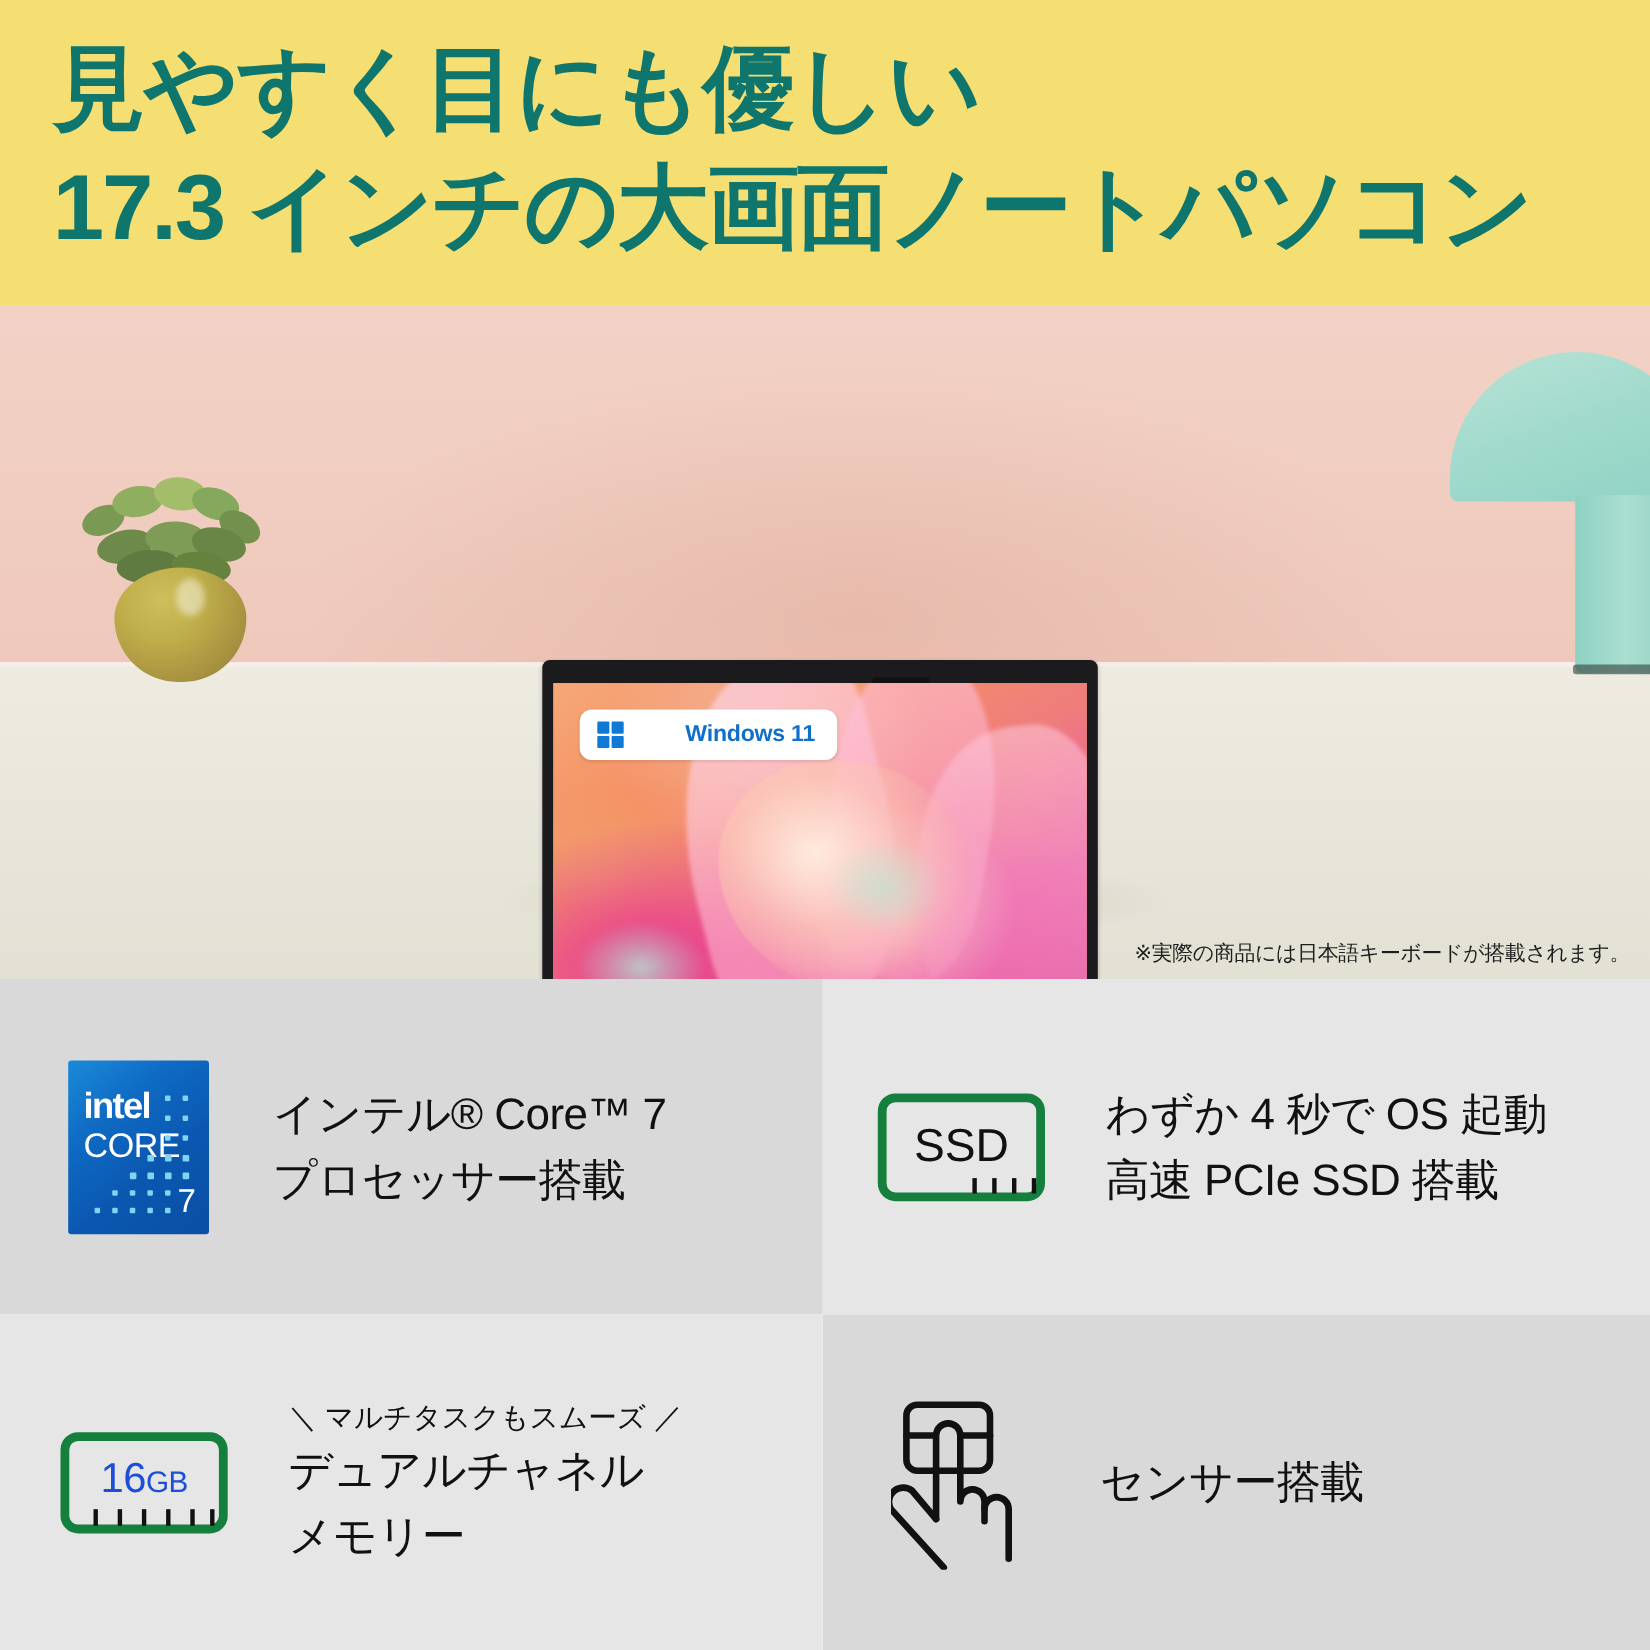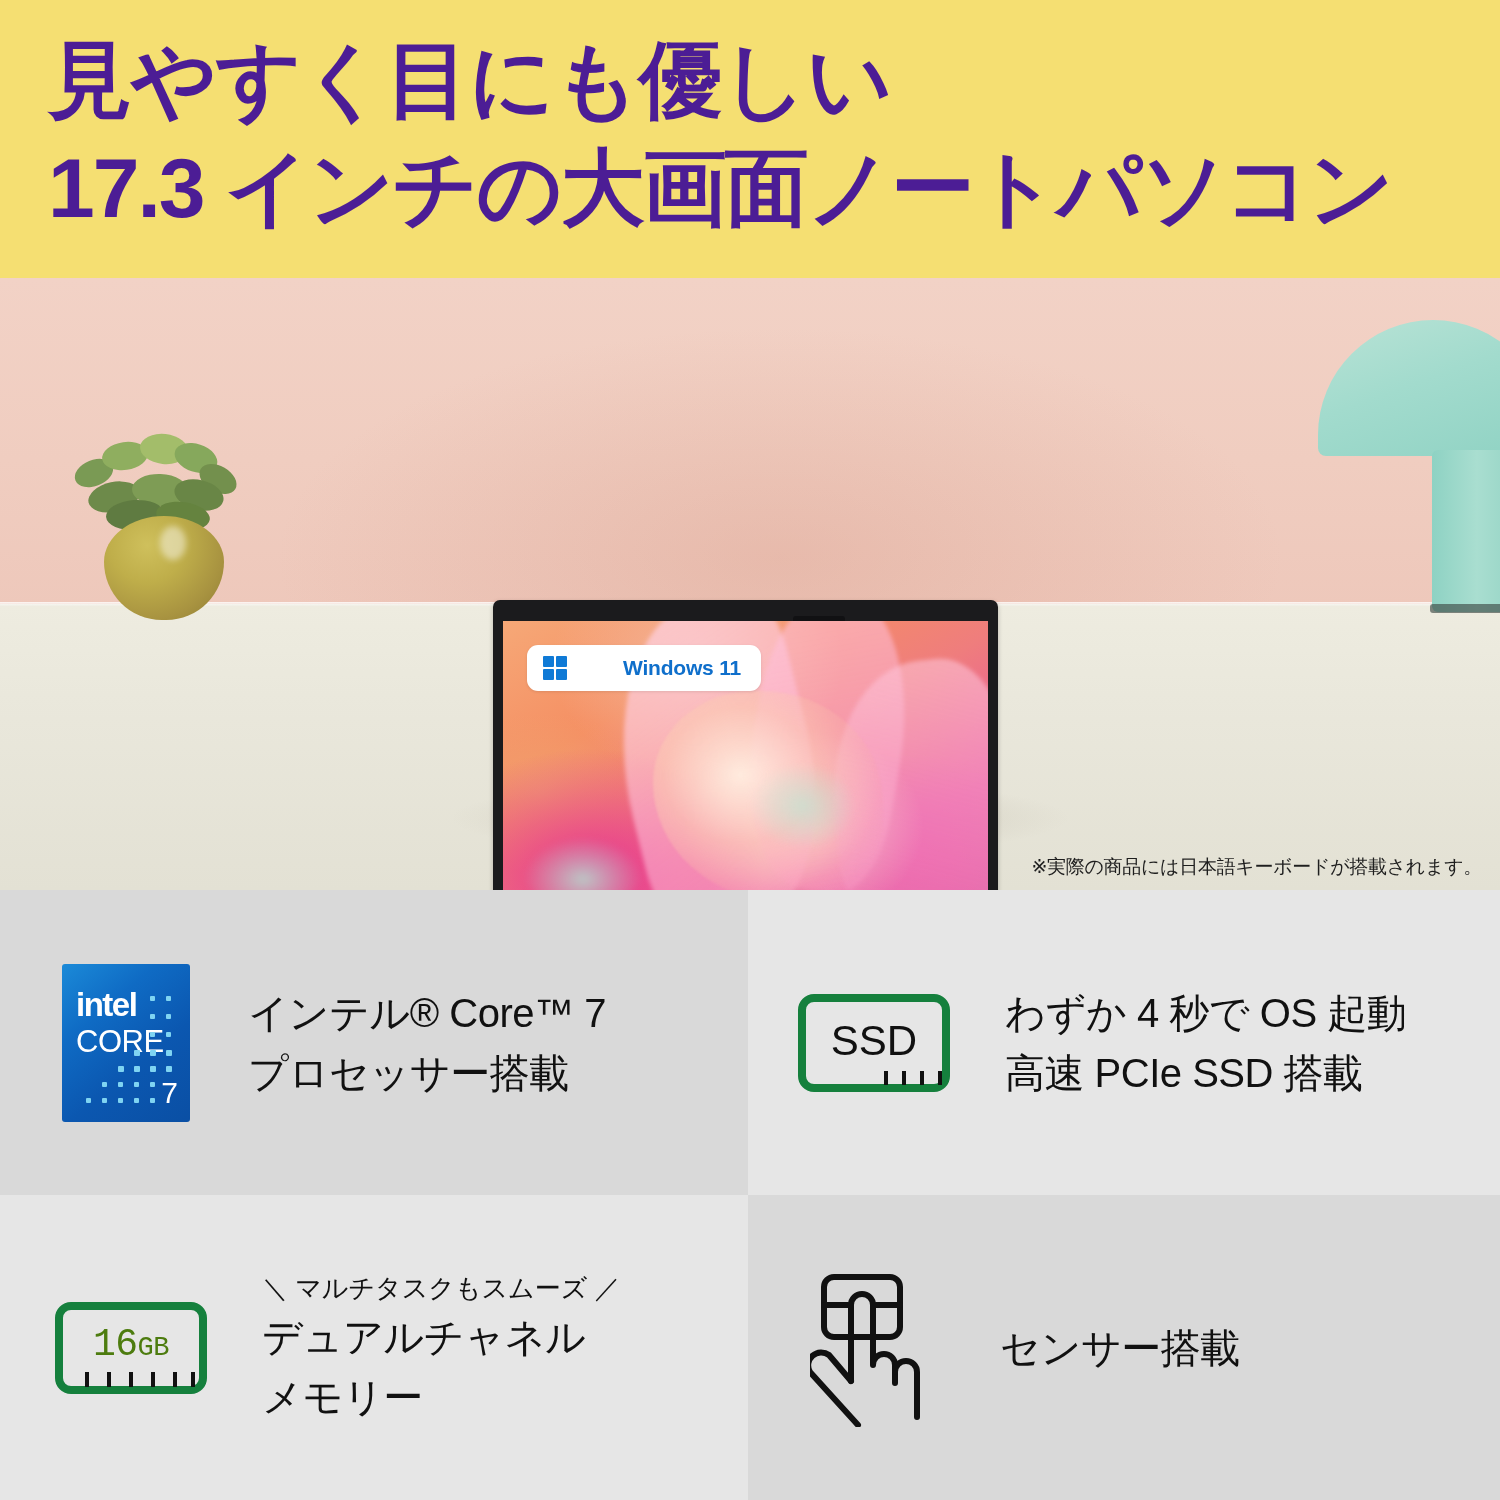--- a/index.html
+++ b/index.html
@@ -25,21 +25,21 @@
     left: 0; top: 0;
     width: 1500px;
     height: 278px;
     background: #f5df72;
     box-sizing: border-box;
   }
   .headline {
     position: absolute;
     left: 48px;
     top: 26px;
-    color: #4c1d95;
+    color: #0f766e;
     font-weight: 700;
     font-size: 84px;
     line-height: 108px;
     letter-spacing: -1px;
     white-space: nowrap;
   }
   .headline-line2 { letter-spacing: -2px; }
 
   
   .hero {
@@ -309,21 +309,21 @@
   }
   .pin {
     position: absolute;
     bottom: -1px;
     width: 4px;
     background: #111111;
   }
   .ssd-box { width: 152px; height: 98px; }
   .ssd-label { font-size: 42px; color: #111111; letter-spacing: 0px; margin-bottom: 4px; font-weight: 400; }
   .mem-box { width: 152px; height: 92px; }
-  .mem-label { font-size: 38px; color: #4d7c0f; letter-spacing: -0.5px; margin-bottom: 6px; font-family: Liberation Mono, monospace; }
+  .mem-label { font-size: 38px; color: #1d4ed8; letter-spacing: -0.5px; margin-bottom: 6px; }
   .mem-label small { font-size: 27px; }
 
   .fp-icon { width: 118px; height: 158px; position: relative; }
 </style>
 </head>
 <body>
 
 <div id="page">
 
   <div class="header-banner">

